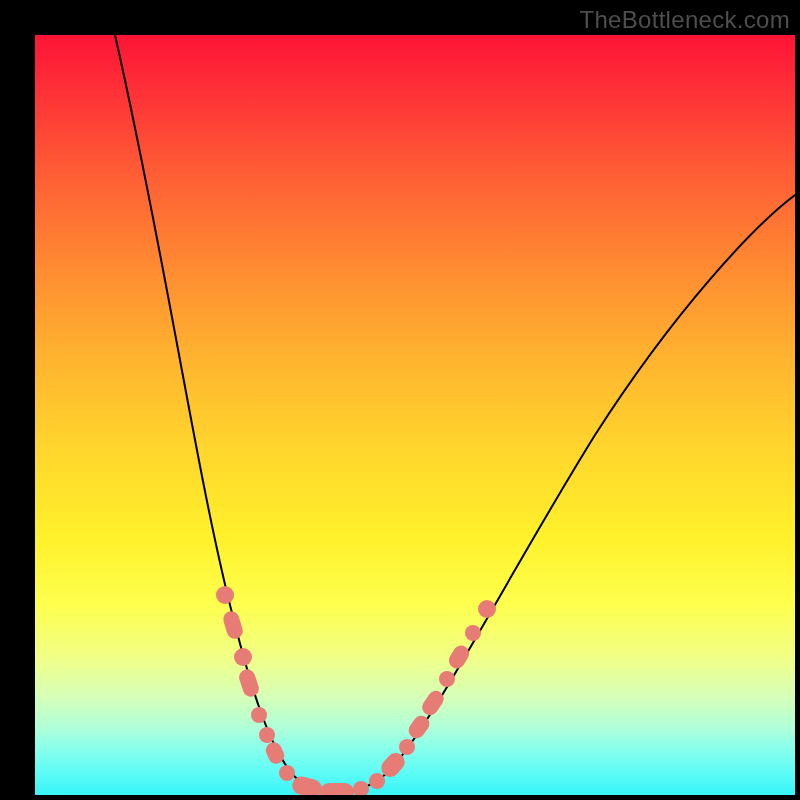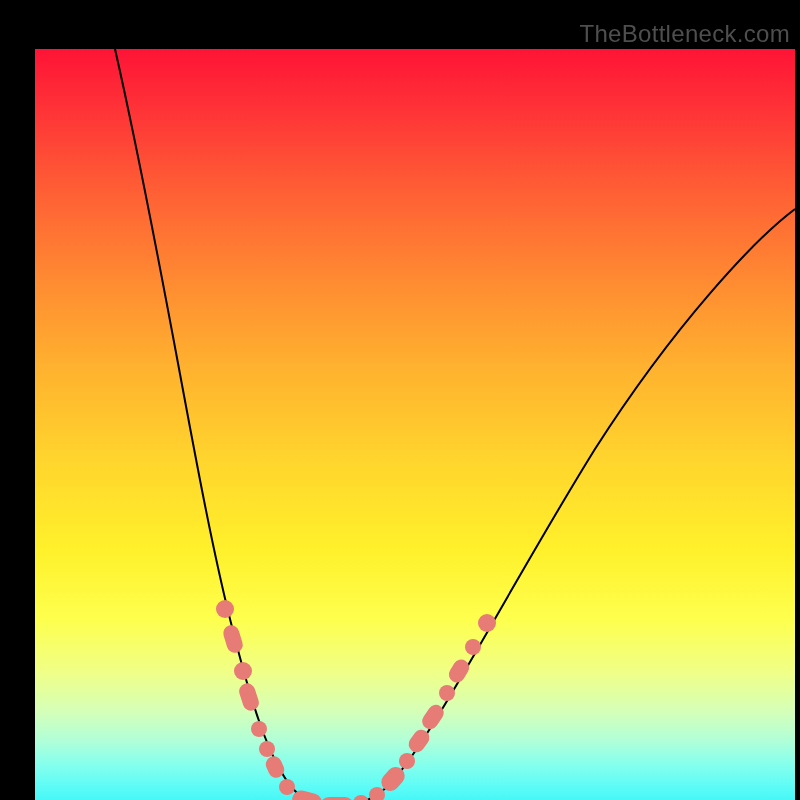--- a/index.html
+++ b/index.html
@@ -6,21 +6,21 @@
     margin: 0;
     padding: 0;
     width: 800px;
     height: 800px;
     overflow: hidden;
     background: #000;
     font-family: Arial, Helvetica, sans-serif;
   }
   .frame {
     position: absolute;
-    left: 0; top: 14px;
+    left: 0; top: 0;
     width: 800px; height: 583px;
     background: #000;
   }
   .plot {
     position: absolute;
     left: 35px;
     top: 35px;
     width: 760px;
     height: 760px;
     overflow: hidden;

